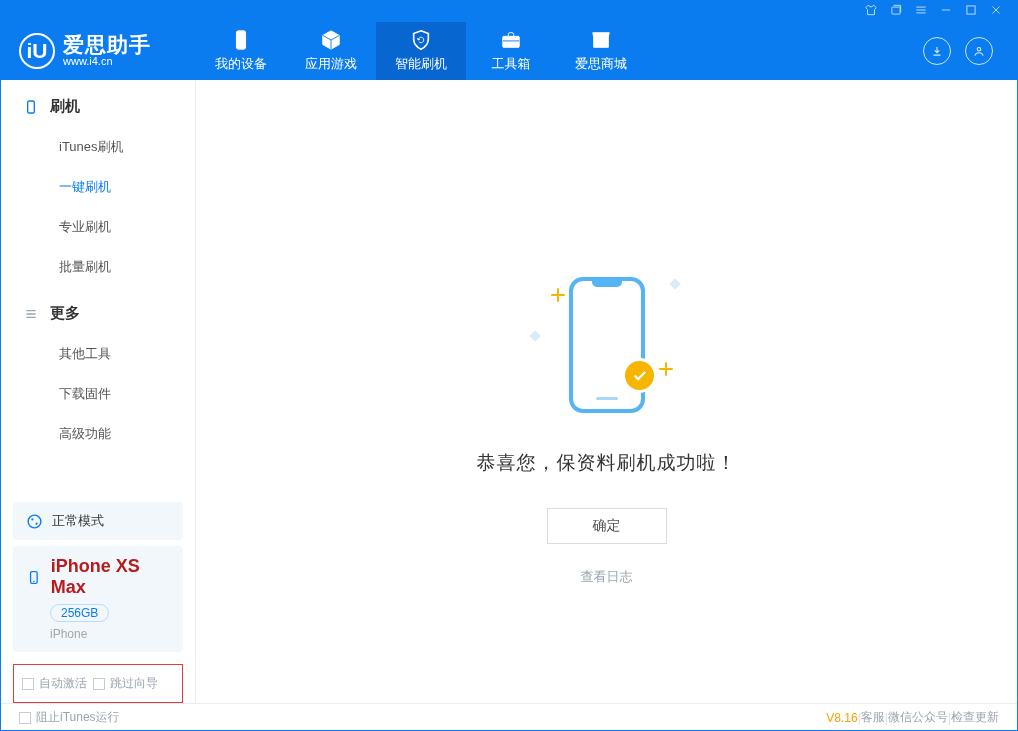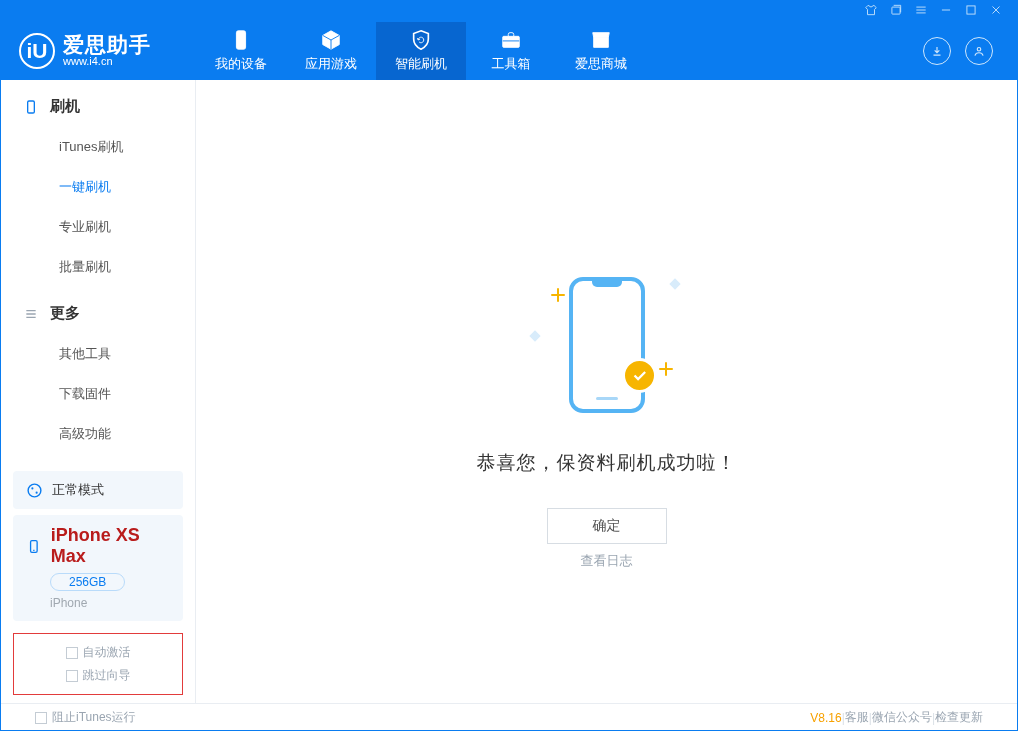--- a/index.html
+++ b/index.html
@@ -37,47 +37,47 @@
   .side-item { padding: 11px 18px 11px 58px; font-size: 13px; color: #555; cursor: pointer; }
   .side-item.active { color: #0a7cf0; }
   
   .side-bottom { margin-top: auto; }
   .side-card { margin: 6px 12px; background: #f2f7fc; border-radius: 4px; padding: 10px 13px; display: flex; align-items: center; gap: 9px; font-size: 13px; color: #333; text-align: center; }
   .side-card svg { width: 17px; height: 17px; stroke: #0a7cf0; fill: none; stroke-width: 2; }
   .device-card { margin: 6px 12px 12px; background: #f2f7fc; border-radius: 4px; padding: 10px 13px; }
   .device-row1 { display: flex; align-items: center; gap: 9px; }
   .device-row1 svg { width: 17px; height: 17px; stroke: #0a7cf0; fill: none; stroke-width: 2; }
   .device-name { font-size: 18px; color: #b91c1c; font-weight: 700; }
-  .device-cap { display: inline-block; margin: 6px 0 2px 24px; padding: 1px 18px; border-radius: 10px; border: 1px solid #b9dbfa; color: #0a7cf0; font-size: 12px; }
+  .device-cap { display: inline-block; margin: 6px 0 2px 24px; padding: 1px 10px; border-radius: 10px; border: 1px solid #b9dbfa; color: #0a7cf0; font-size: 12px; }
   .device-type { margin-left: 24px; color: #a0a8b0; font-size: 12px; }
   
-  .checks-box { margin: 0 12px 8px; border: 1.5px solid #e23b3b; padding: 10px 8px; display: flex; gap: 6px; align-items: center; flex-direction: column; }
+  .checks-box { margin: 0 12px 0; border: 1.5px solid #e23b3b; padding: 10px 8px; display: flex; gap: 6px; align-items: center; }
   .chk { display: flex; align-items: center; gap: 5px; font-size: 12px; color: #9aa5b1; }
   .chk .box { width: 12px; height: 12px; border: 1px solid #c4ccd4; }
   
   
   .content { flex: 1; background: #fff; display:flex; flex-direction:column; align-items:center; padding-top: 190px; }
   .phone-illust { position: relative; width: 160px; height: 150px; display:flex; align-items:center; justify-content:center; }
   .phone-body { width: 76px; height: 136px; border: 4px solid #55b4f4; border-radius: 14px; position: relative; }
   .phone-notch { position:absolute; top:0; left:50%; transform:translateX(-50%); width:30px; height:6px; background:#55b4f4; border-radius:0 0 5px 5px; }
   .phone-btn { position:absolute; bottom:9px; left:50%; transform:translateX(-50%); width:22px; height:3px; border-radius:2px; background:#a8d7f8; }
   .check-badge { position:absolute; right:30px; bottom:27px; width:35px; height:35px; border-radius:50%; background:#f7b500; display:flex; align-items:center; justify-content:center; border:3px solid #fff; }
   .check-badge svg { width:17px; height:17px; stroke:#fff; fill:none; stroke-width:3.2; }
   .diamond { position:absolute; width:8px; height:8px; background:#d8ecfb; transform:rotate(45deg); }
   .sparkle { position:absolute; width:14px; height:14px; }
   .sparkle::before, .sparkle::after { content:""; position:absolute; background:#f7b500; border-radius:2px; }
   .sparkle::before { left:6px; top:0; width:2px; height:14px; }
   .sparkle::after  { left:0; top:6px; width:14px; height:2px; }
   
   .success-msg { font-size: 19px; color: #333; margin-top: 30px; letter-spacing: 1px; }
   .ok-btn { margin-top: 32px; width: 120px; height: 36px; border: 1px solid #d7dde3; background:#fff; font-size:14px; color:#555; cursor:pointer; }
-  .log-link { margin-top: 8px; font-size:13px; color:#9aa5b1; cursor:pointer; }
-  
-  
-  .statusbar { height: 28px; border-top: 1px solid #e9edf2; background:#fff; display:flex; align-items:center; padding: 0 34px; font-size:12px; color:#9aa5b1; }
+  .log-link { margin-top: 24px; font-size:13px; color:#9aa5b1; cursor:pointer; }
+  
+  
+  .statusbar { height: 28px; border-top: 1px solid #e9edf2; background:#fff; display:flex; align-items:center; padding: 0 18px; font-size:12px; color:#9aa5b1; }
   .statusbar .chk { color:#9aa5b1; }
   .statusbar .right { margin-left:auto; display:flex; align-items:center; gap:0; }
   .statusbar .ver { color:#f7a100; }
   .statusbar .sep { color:#dbe1e7; }
   .statusbar .lnk { cursor:pointer; }
 </style>
 </head>
 <body>
 
 <div class="titlebar">

